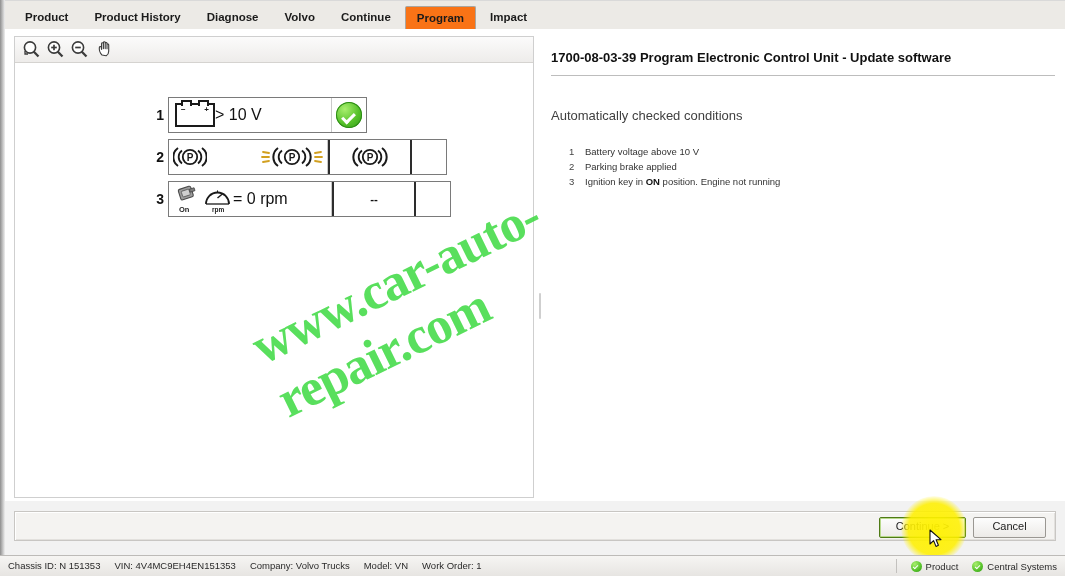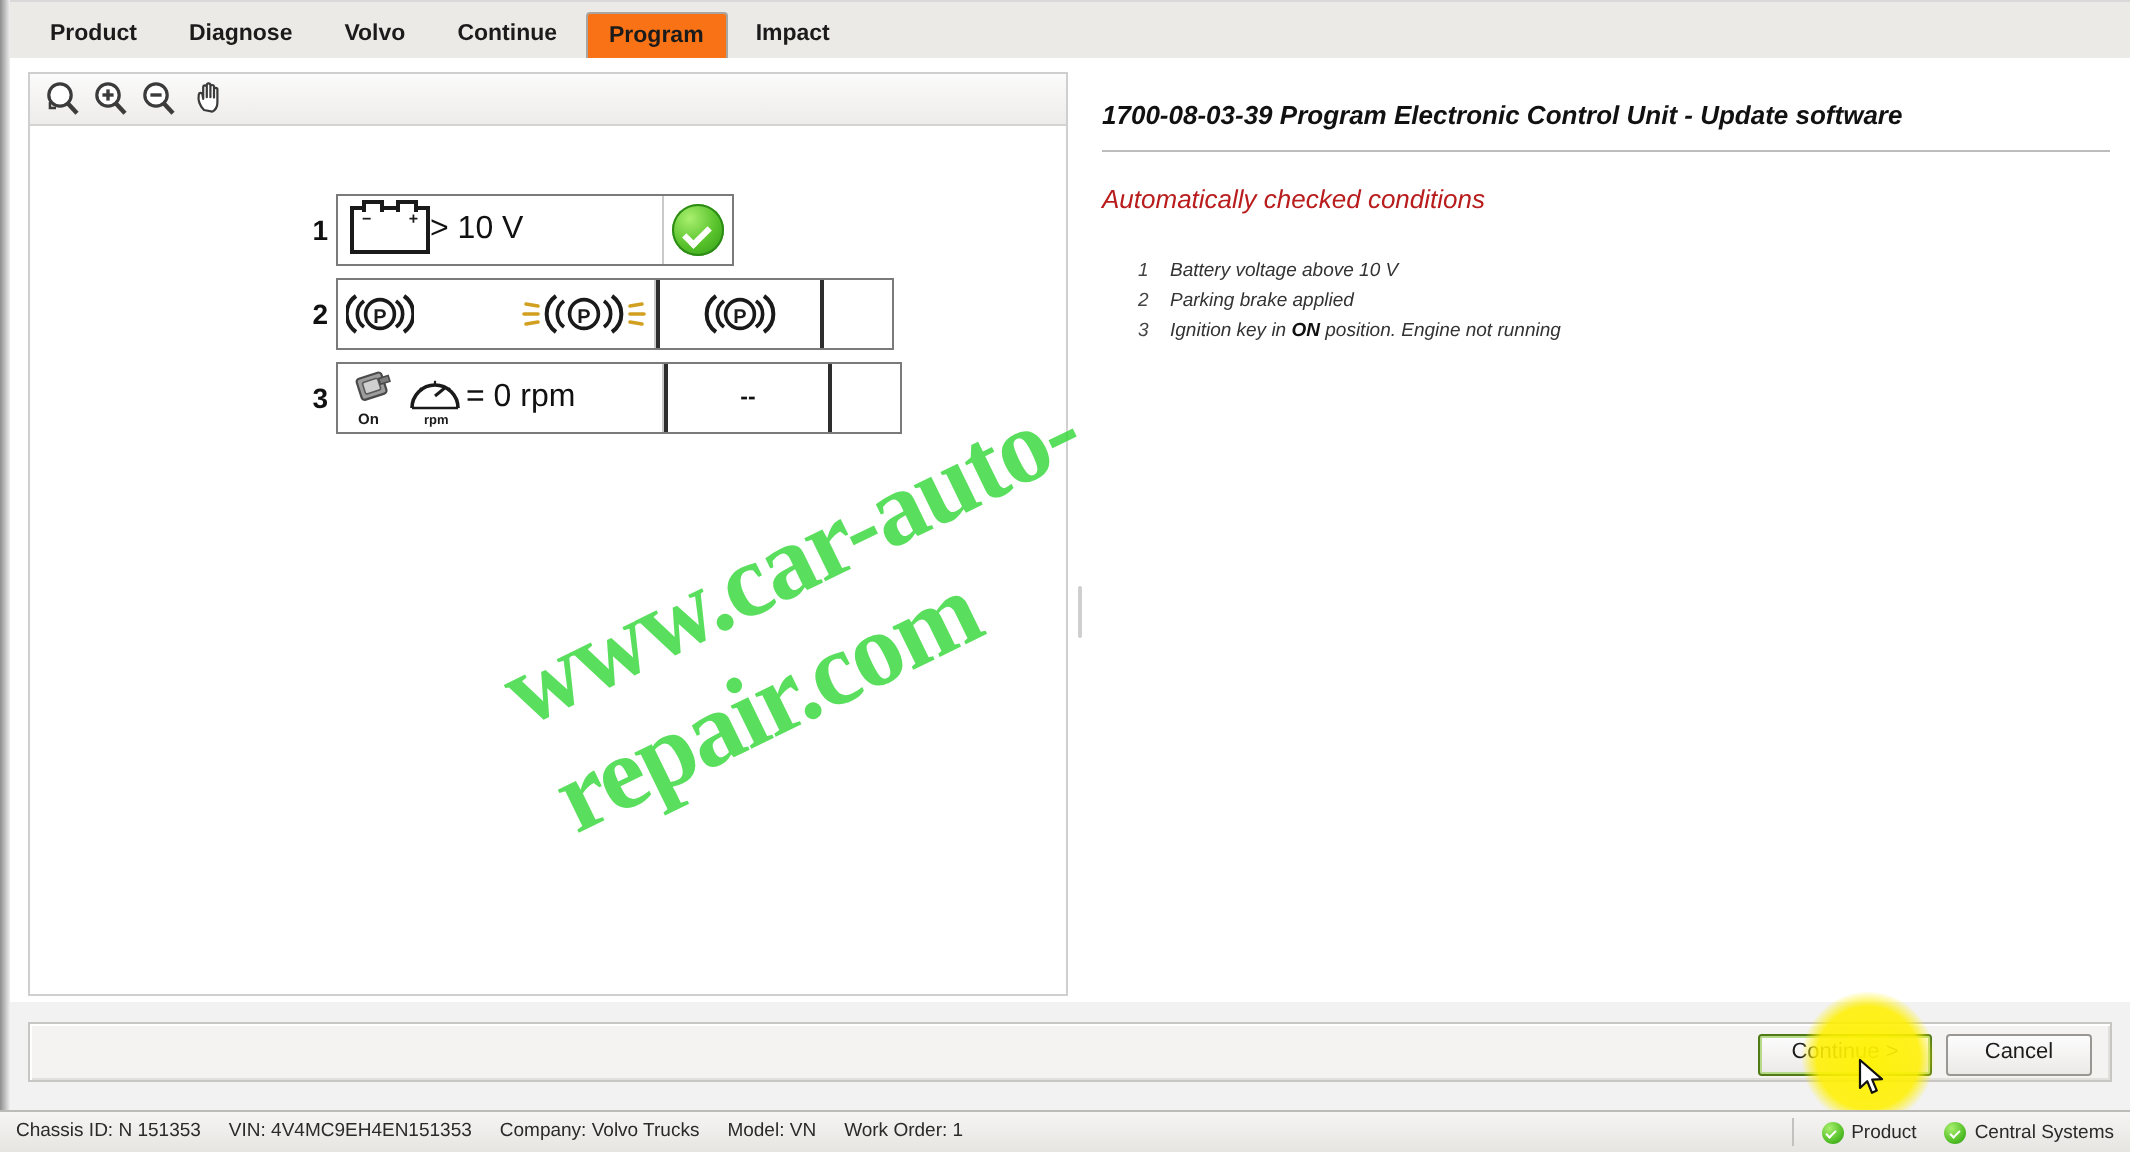--- a/index.html
+++ b/index.html
@@ -67,24 +67,24 @@
 
   
   .ico-check{width:26px;height:26px;border-radius:50%;
     background:radial-gradient(circle at 34% 28%,#a9ef6e,#56c12a 55%,#2f9a15);
     box-shadow:inset 0 0 0 1px #2c8a16;position:relative;}
   .ico-check:after{content:"";position:absolute;left:6px;top:11px;width:10px;height:5px;
     border-left:3px solid #fff;border-bottom:3px solid #fff;
     transform:rotate(-45deg);}
 
   
-  .rightpane{position:absolute;left:546px;top:7px;width:508px;height:460px;background:#ffffff;font-style:italic;}
+  .rightpane{position:absolute;left:546px;top:7px;width:508px;height:460px;background:#ffffff;}
   .rp-title{font-size:13px;font-weight:bold;color:#111;padding-top:14px;}
   .rp-rule{height:1px;background:#bdbdbd;margin-top:10px;width:504px;}
-  .rp-sub{margin-top:16px;font-size:13px;color:#b91c1c;}
+  .rp-sub{margin-top:32px;font-size:13px;color:#404040;}
   .rp-list{margin-top:22px;padding-left:18px;}
   .rp-item{display:flex;font-size:9.5px;color:#333;line-height:14px;margin-bottom:1px;}
   .rp-idx{width:16px;color:#444;}
   .rp-b{font-weight:bold;color:#111;}
 
   
   .splitter{position:absolute;left:533px;top:36px;width:3px;height:440px;}
   .splitter .grip{position:absolute;left:1px;top:228px;width:2px;height:26px;
     background:#cfcfcf;border-radius:1px;}
 
@@ -129,20 +129,21 @@
 <body>
 
 <div id="app">
 
   <div class="frame-top"></div>
   <div class="frame-left"></div>
 
   <div class="tabbar">
     <div class="tabs" id="tabs-host">
         <div class="tab">Product</div>
+        <div class="tab">Product History</div>
         <div class="tab">Diagnose</div>
         <div class="tab">Volvo</div>
         <div class="tab">Continue</div>
         <div class="tab active">Program</div>
         <div class="tab">Impact</div>
       </div>
   </div>
 
   <div class="work">
 

